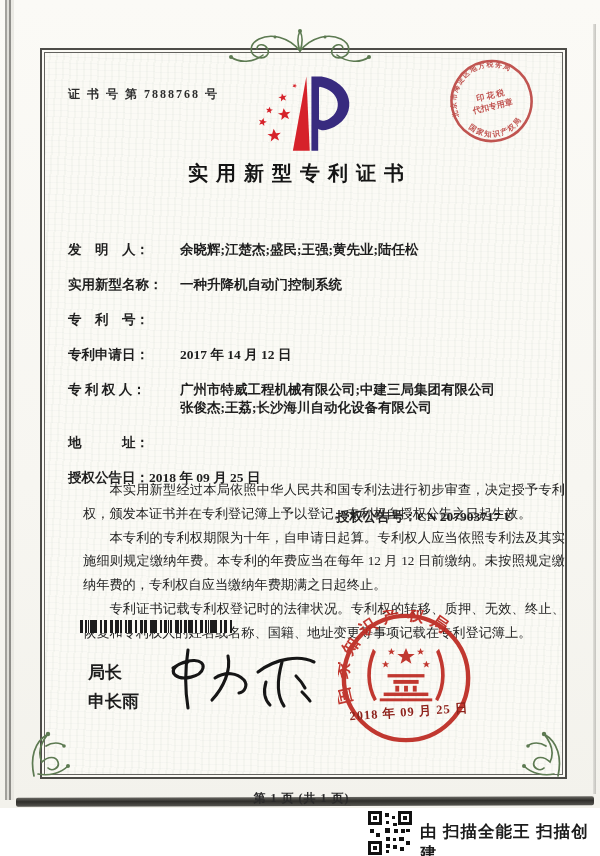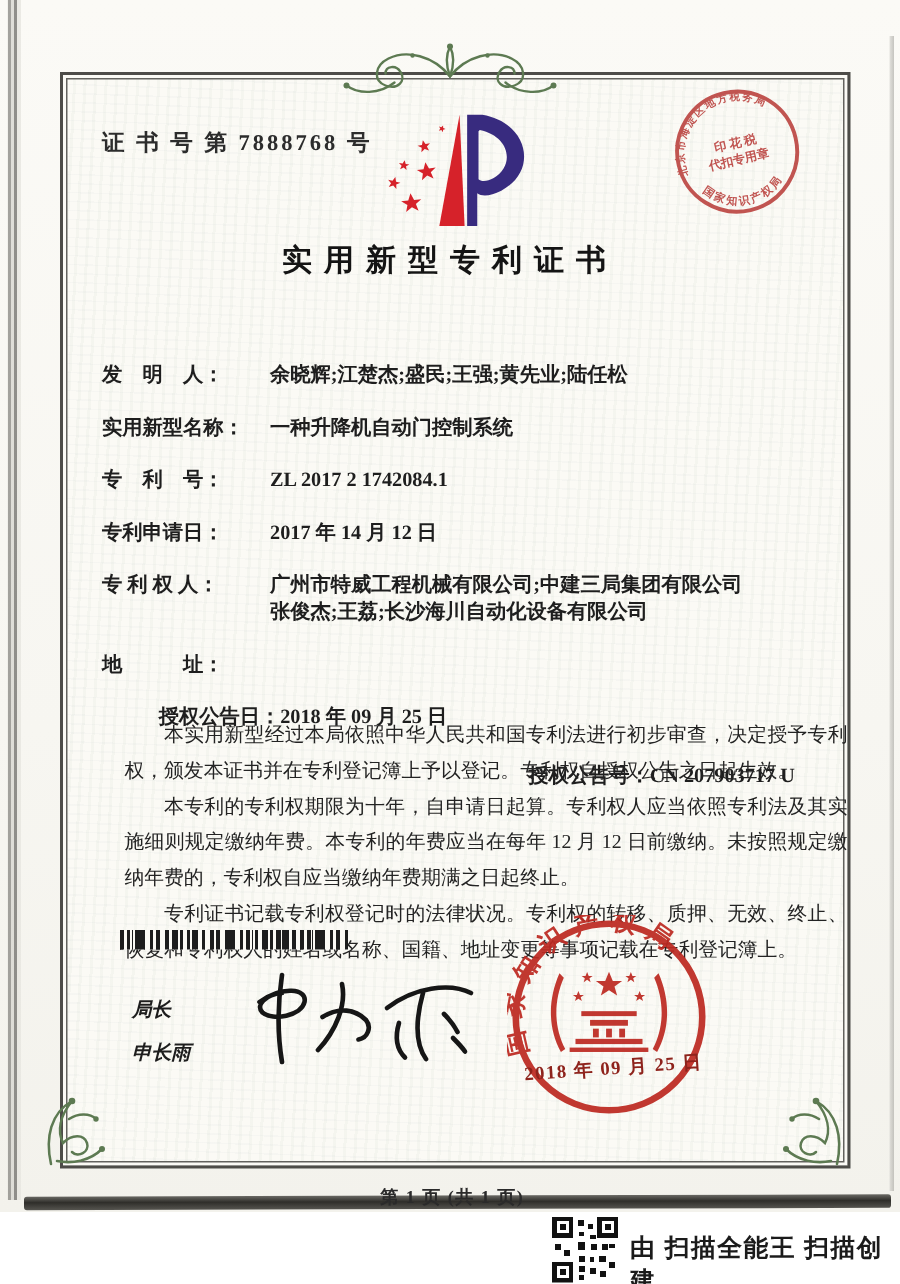--- a/index.html
+++ b/index.html
@@ -38,57 +38,57 @@
       #fbfaf5;
   }
   .ornament{position:absolute;z-index:3;}
   .ornament svg{display:block;}
   .orn-top{left:50%;top:27px;transform:translateX(-50%);}
   .orn-bl{left:28px;top:728px;}
   .orn-br{left:508px;top:728px;transform:scaleX(-1);}
   
   .cert-no{
     position:absolute;left:68px;top:86px;
-    font-size:15px;font-weight:bold;letter-spacing:2px;color:#2c2c2c;z-index:2;
+    font-size:12px;font-weight:bold;letter-spacing:2px;color:#2c2c2c;z-index:2;
   }
   .logo{position:absolute;left:244px;top:72px;z-index:2;}
   .title{
     position:absolute;left:0;top:160px;width:600px;text-align:center;
     font-size:20px;font-weight:bold;letter-spacing:8px;color:#141414;z-index:2;
   }
   
   .fields{
     position:absolute;left:68px;top:241px;width:478px;
     font-size:13.5px;font-weight:bold;color:#1e1e1e;z-index:2;
   }
   .row{display:flex;margin-bottom:16px;line-height:1.4;}
   .row .lbl{flex:0 0 112px;white-space:pre;}
   .row .val{flex:1;white-space:pre-line;}
-  .grant-row{display:flex;margin-top:2px;text-align:center;}
+  .grant-row{display:flex;margin-top:2px;}
   .grant-left{flex:0 0 268px;white-space:pre;}
   .grant-right{flex:1;white-space:pre;margin-top:39px;}
   
   .paras{
     position:absolute;left:83px;top:478px;width:482px;
     font-size:13.2px;font-weight:normal;color:#232323;line-height:1.8;
     text-align:justify;z-index:2;
   }
   .paras p{margin:0;text-indent:2em;}
   
   .barcode{
     position:absolute;left:80px;top:620px;width:152px;height:13px;z-index:2;
     background:
       repeating-linear-gradient(90deg,#1d1d1d 0 2px,rgba(0,0,0,0) 2px 5px),
       repeating-linear-gradient(90deg,#1d1d1d 0 1px,rgba(0,0,0,0) 1px 8px),
       repeating-linear-gradient(90deg,#1d1d1d 0 3px,rgba(0,0,0,0) 3px 12px);
     background-color:#fbfaf5;
   }
   .officer{
     position:absolute;left:88px;top:658px;z-index:2;
-    font-size:13px;font-weight:bold;color:#1d1d1d;line-height:29px;font-style:italic;
+    font-size:17px;font-weight:bold;color:#1d1d1d;line-height:29px;
   }
   .signature{position:absolute;left:158px;top:640px;z-index:2;}
   .seal{position:absolute;left:338px;top:610px;z-index:4;opacity:.93;}
   .seal-date{
     position:absolute;left:342px;top:704px;width:134px;text-align:center;z-index:5;
     font-size:12.5px;font-weight:bold;color:#8e231c;letter-spacing:1px;
     transform:rotate(-4deg);
   }
   .tax-stamp{position:absolute;left:446px;top:55px;z-index:2;transform:rotate(-13deg);opacity:.82;}
   .footer-page{
@@ -206,21 +206,20 @@
     <div class="row">
       <span class="lbl">发　明　人：</span>
       <span class="val">余晓辉;江楚杰;盛民;王强;黄先业;陆任松</span>
     </div>
     <div class="row">
       <span class="lbl">实用新型名称：</span>
       <span class="val">一种升降机自动门控制系统</span>
     </div>
     <div class="row">
       <span class="lbl">专　利　号：</span>
-      <span class="val">ZL 2017 2 1742084.1</span>
     </div>
     <div class="row">
       <span class="lbl">专利申请日：</span>
       <span class="val">2017 年 14 月 12 日</span>
     </div>
     <div class="row">
       <span class="lbl">专 利 权 人：</span>
       <span class="val">广州市特威工程机械有限公司;中建三局集团有限公司
 张俊杰;王荔;长沙海川自动化设备有限公司</span>
     </div>

